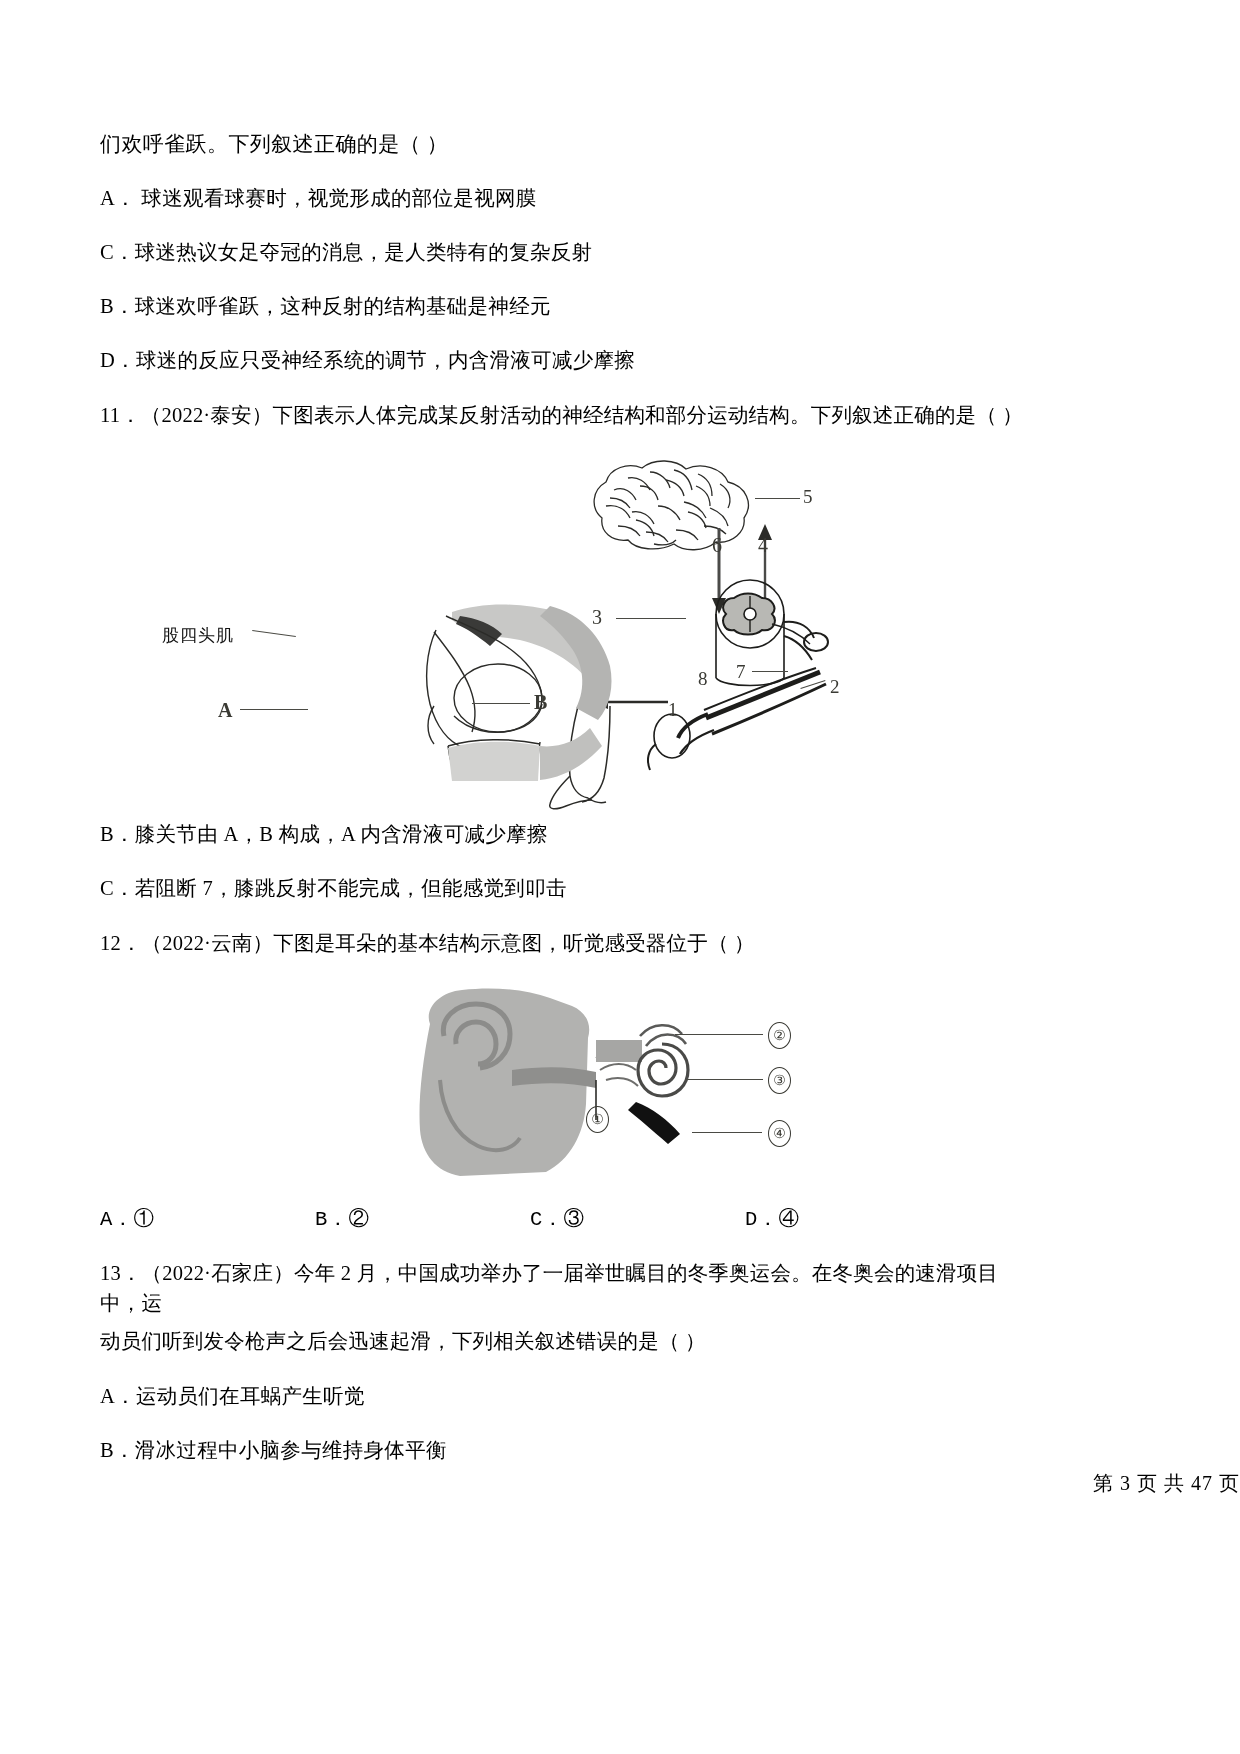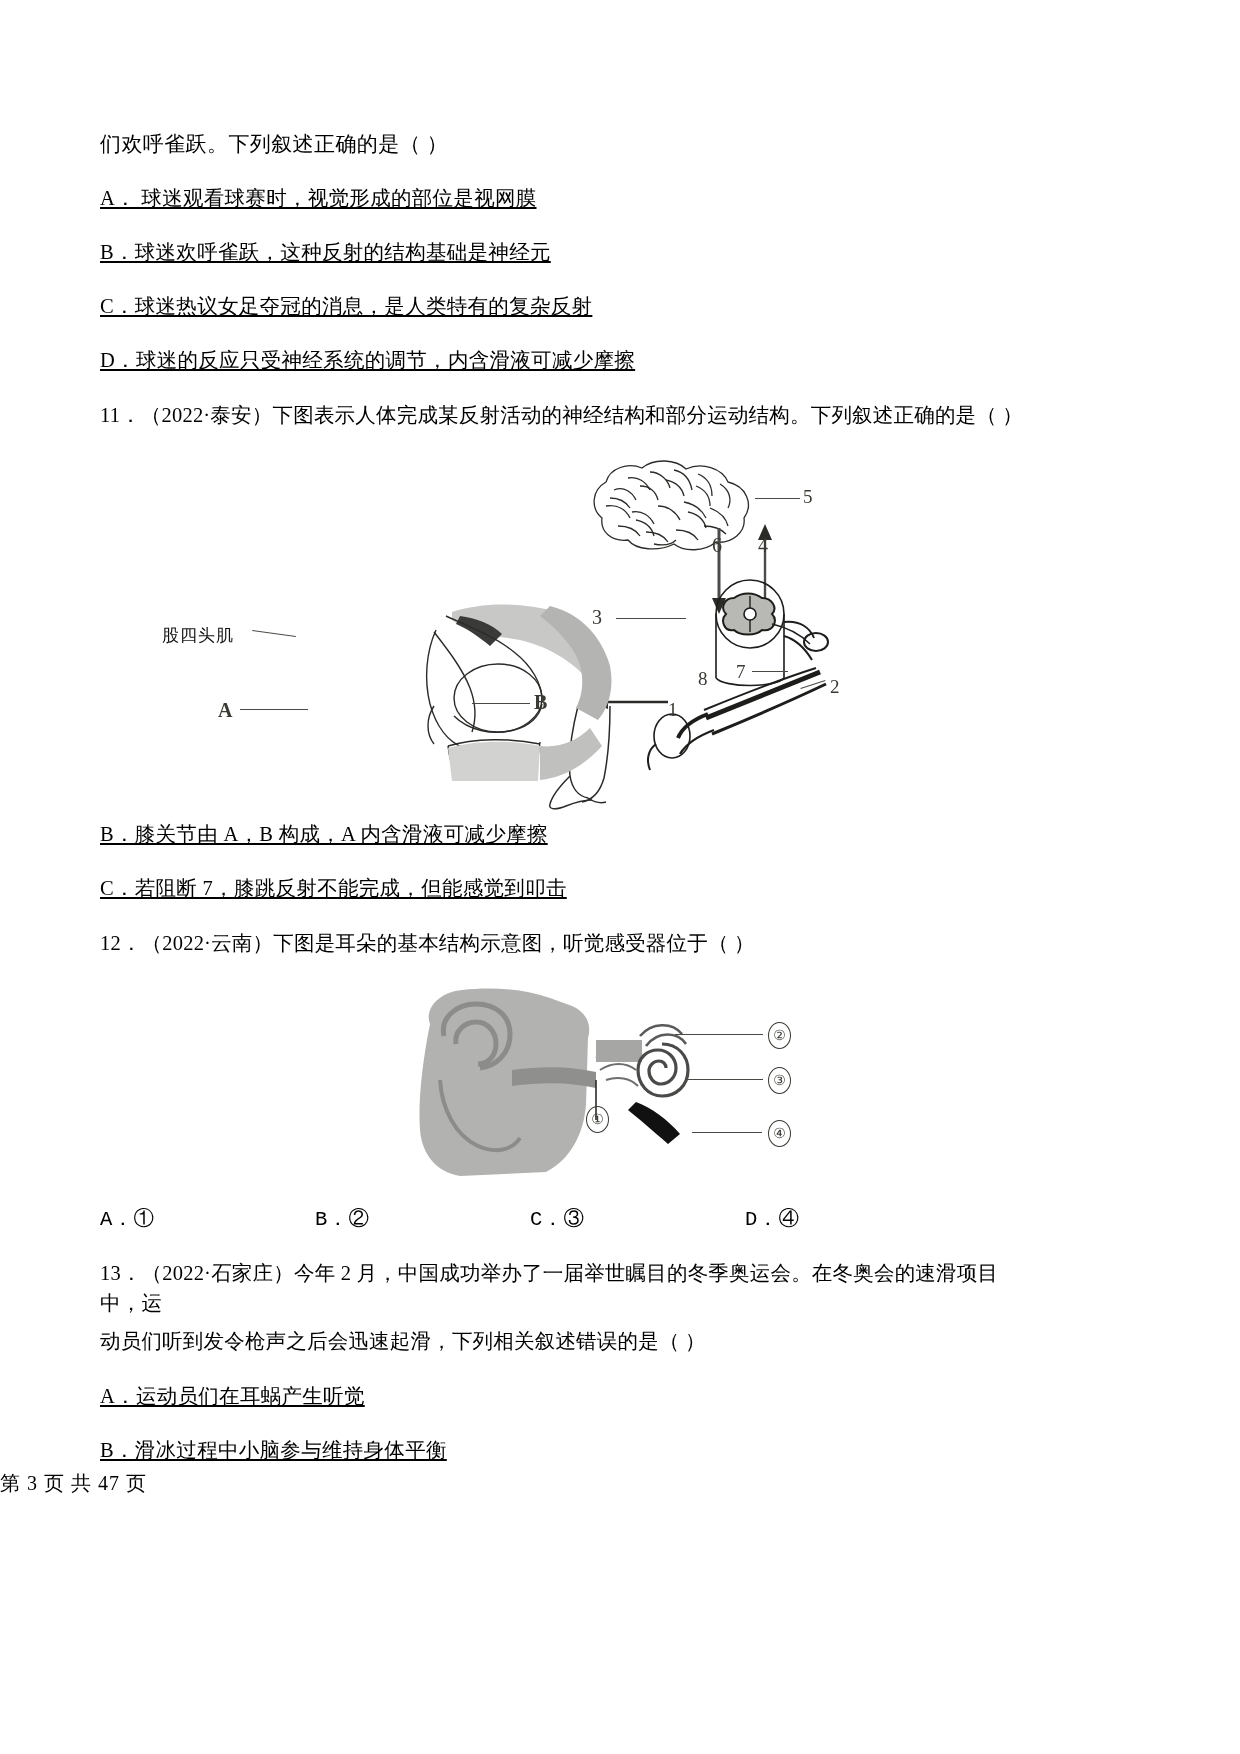--- a/index.html
+++ b/index.html
@@ -27,21 +27,20 @@
     line-height:29px;
     margin:0 0 25px 0;
     letter-spacing:0.4px;
     white-space:nowrap;
   }
   .opt{
     font-size:20.5px;
     line-height:28px;
     margin:0 0 26px 0;
     letter-spacing:0.3px;
-    text-decoration:underline;
   }
   .qhead{
     font-size:20.5px;
     line-height:30px;
     margin:0 0 8px 0;
     letter-spacing:0.2px;
   }
   .qhead2{
     font-size:20.5px;
     line-height:30px;
@@ -58,21 +57,21 @@
     margin:0 0 26px 0;
     letter-spacing:0.3px;
     font-family:Liberation Mono, monospace;
   }
   .choicerow > span{width:215px;display:inline-block;}
 
   .footer{
     position:absolute;
     left:0;right:0;
     top:1470px;
-    text-align:left;
+    text-align:right;
     font-size:20px;
     letter-spacing:1px;
     font-family:"Liberation Serif","DejaVu Serif",serif;
   }
   .lbl{
     position:absolute;
     font-family:"Liberation Serif","DejaVu Serif",serif;
     font-size:19px;
     color:#3a3a34;
   }
@@ -102,22 +101,22 @@
   svg{display:block;}
 </style>
 </head>
 <body>
 
 <div class="page">
   <div class="content">
 
     <p class="line">们欢呼雀跃。下列叙述正确的是（      ）</p>
     <p class="opt">A．  球迷观看球赛时，视觉形成的部位是视网膜</p>
+    <p class="opt">C．球迷热议女足夺冠的消息，是人类特有的复杂反射</p>
     <p class="opt">B．球迷欢呼雀跃，这种反射的结构基础是神经元</p>
-    <p class="opt">C．球迷热议女足夺冠的消息，是人类特有的复杂反射</p>
     <p class="opt">D．球迷的反应只受神经系统的调节，内含滑液可减少摩擦</p>
 
     <p class="qhead2"><span>11．</span><span>（2022·泰安）</span><span>下图表示人体完成某反射活动的神经结构和部分运动结构。下列叙述正确的是（      ）</span></p>
 
     <div class="fig-knee">
 
       <svg width="190" height="110" viewBox="0 0 190 110" style="position:absolute;left:480px;top:0px;">
         <g fill="none" stroke="#2b2b28" stroke-width="1.3">
           <path d="M22 62 C10 52 12 34 26 26 C30 12 48 6 62 12 C74 2 96 3 106 13 C122 6 142 12 148 26 C166 30 174 48 164 62 C166 76 152 88 136 86 C124 96 104 96 94 88 C78 96 56 94 48 84 C32 86 20 76 22 62 Z"></path>
           <path d="M34 34 C44 30 52 36 56 44"></path>

